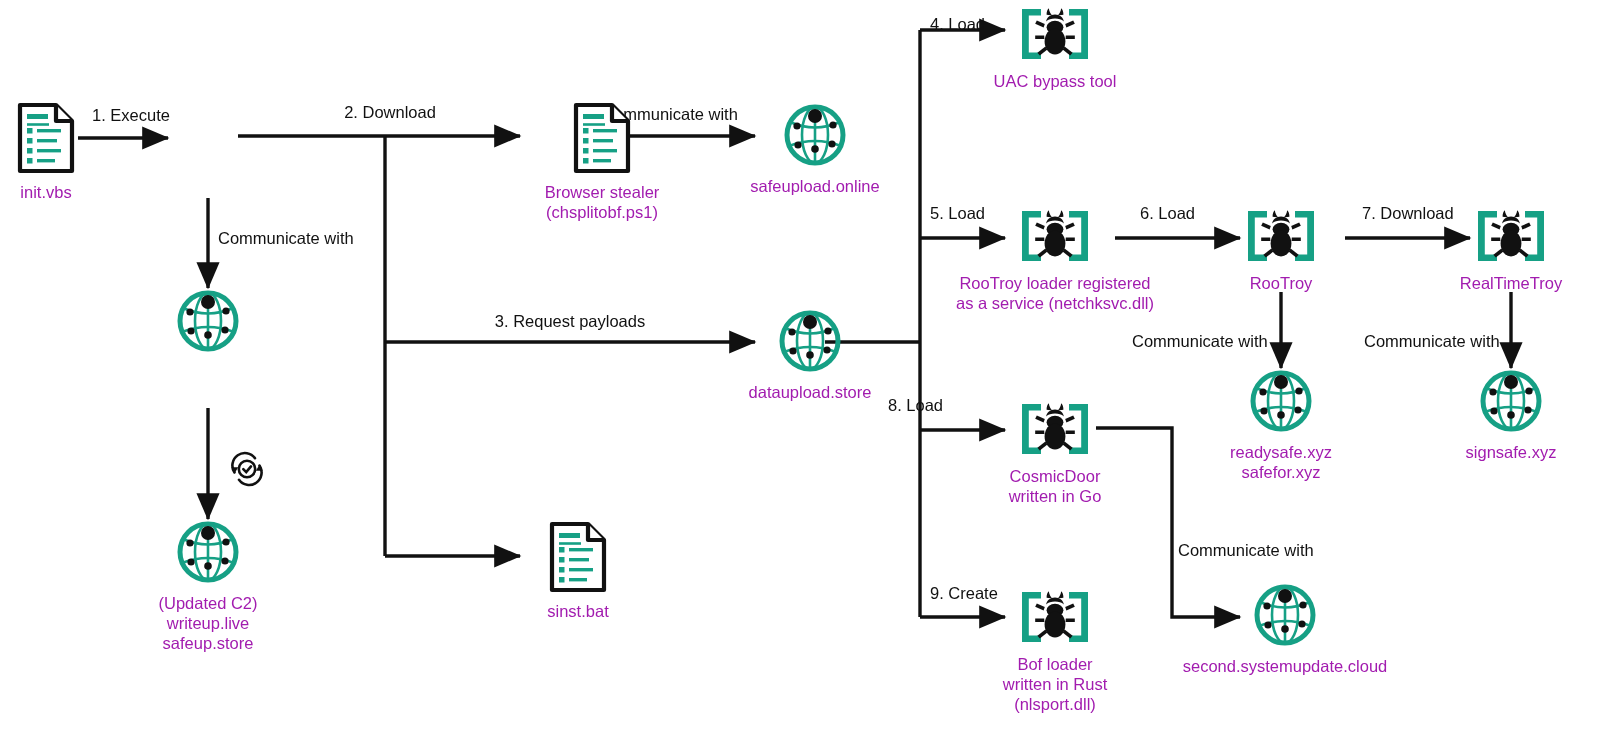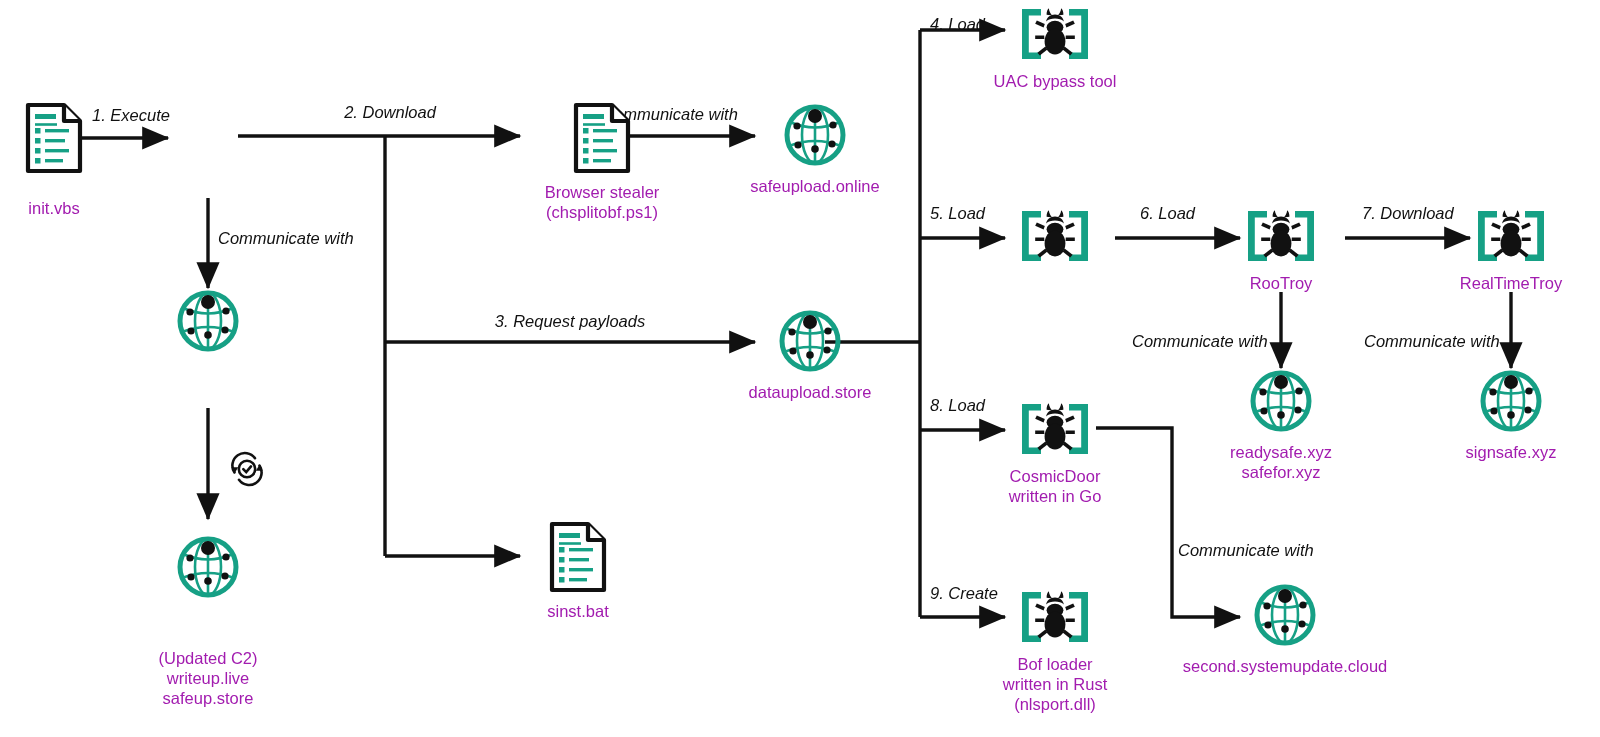--- a/index.html
+++ b/index.html
@@ -12,21 +12,21 @@
   svg.edges{position:absolute;left:0;top:0;width:1600px;height:737px;pointer-events:none;}
 
   .node{position:absolute;display:flex;flex-direction:column;align-items:center;}
   .node .glyph{display:block;}
   .node .caption{
     margin-top:4px;text-align:center;font-size:16.5px;line-height:20px;
     white-space:pre;color:#a21caf;
   }
   .edge-label{
     position:absolute;font-size:16.5px;line-height:19px;color:#111111;
-    white-space:pre;text-align:center;font-style:italic;
+    white-space:pre;text-align:center;
   }
   .refresh-badge{position:absolute;}
 </style>
 </head>
 <body>
 
 <div id="stage">
 
   <svg class="edges" viewBox="0 0 1600 737">
     <defs>
@@ -81,38 +81,38 @@
   <div class="edge-label" style="left:330px;top:103px;width:120px;">2. Download</div>
   <div class="edge-label" style="left:218px;top:229px;width:160px;text-align:left;">Communicate with</div>
   <div class="edge-label" style="left:600px;top:105px;width:140px;">Communicate with</div>
   <div class="edge-label" style="left:455px;top:312px;width:230px;">3. Request payloads</div>
   <div class="edge-label" style="left:930px;top:15px;width:80px;text-align:left;">4. Load</div>
   <div class="edge-label" style="left:930px;top:204px;width:80px;text-align:left;">5. Load</div>
   <div class="edge-label" style="left:1140px;top:204px;width:80px;text-align:left;">6. Load</div>
   <div class="edge-label" style="left:1362px;top:204px;width:120px;text-align:left;">7. Download</div>
   <div class="edge-label" style="left:1132px;top:332px;width:150px;text-align:left;">Communicate with</div>
   <div class="edge-label" style="left:1364px;top:332px;width:150px;text-align:left;">Communicate with</div>
-  <div class="edge-label" style="left:930px;top:396px;width:80px;text-align:left;">8. Load</div>
+  <div class="edge-label" style="left:888px;top:396px;width:80px;text-align:left;">8. Load</div>
   <div class="edge-label" style="left:930px;top:584px;width:90px;text-align:left;">9. Create</div>
   <div class="edge-label" style="left:1178px;top:541px;width:150px;text-align:left;">Communicate with</div>
 
   <div class="refresh-badge" style="left:225px;top:447px;">
     <svg width="44" height="44" viewBox="0 0 44 44">
       <g fill="none" stroke="#111111" stroke-width="2.6" stroke-linecap="round">
         <path d="M9.5,25.5 A12.5,12.5 0 0 1 30,11.2"></path>
         <path d="M34.5,18.5 A12.5,12.5 0 0 1 14,32.8"></path>
         <circle cx="22" cy="22" r="8.2"></circle>
         <path d="M18.3,22.2 L21.2,25.1 L26,19.4"></path>
       </g>
       <path d="M9.5,26.5 L6.2,20.2 L13.2,20.2 z" fill="#111111"></path>
       <path d="M34.6,17.5 L37.9,23.8 L30.9,23.8 z" fill="#111111"></path>
     </svg>
   </div>
 
-  <div class="node" style="left:16px;top:102px;width:76px;gap:16px;">
+  <div class="node" style="left:8px;top:102px;width:76px;">
     <span class="glyph">
       <svg width="60" height="72" viewBox="0 0 60 72">
         <path d="M4,3 H40 L56,19 V69 H4 Z" fill="#ffffff" stroke="#111111" stroke-width="4.2" stroke-linejoin="round"></path>
         <path d="M40,3 V19 H56" fill="#ffffff" stroke="#111111" stroke-width="4.2" stroke-linejoin="round"></path>
         <rect x="11" y="12" width="21" height="5" fill="#16a085"></rect>
         <g fill="#16a085">
           <rect x="11" y="26" width="5.5" height="5.5"></rect>
             <rect x="21" y="27" width="24" height="3.4"></rect>
           <rect x="11" y="36" width="5.5" height="5.5"></rect>
             <rect x="21" y="37" width="20" height="3.4"></rect>
@@ -193,21 +193,21 @@
           <circle cx="51" cy="23" r="3.6"></circle>
           <circle cx="15" cy="24" r="3.6"></circle>
           <circle cx="50" cy="42" r="3.6"></circle>
           <circle cx="16" cy="43" r="3.6"></circle>
           <circle cx="33" cy="47" r="3.8"></circle>
         </g>
       </svg>
     </span>
   </div>
 
-  <div class="node" style="left:93px;top:534px;width:230px;gap:40px;">
+  <div class="node" style="left:93px;top:519px;width:230px;">
     <span class="glyph">
       <svg width="66" height="66" viewBox="0 0 66 66">
         <circle cx="33" cy="33" r="28" fill="none" stroke="#16a085" stroke-width="5"></circle>
         <g fill="none" stroke="#16a085" stroke-width="2.6">
           <ellipse cx="33" cy="33" rx="13" ry="28"></ellipse>
           <path d="M8,20 Q33,31 58,20"></path>
           <path d="M7,44 Q33,34 59,44"></path>
           <line x1="33" y1="5" x2="33" y2="61"></line>
         </g>
         <g fill="#111111">
@@ -312,20 +312,22 @@
           <ellipse cx="45" cy="36.5" rx="10.4" ry="13"></ellipse>
           <path d="M34.8,19 L26.8,15.6 L25.2,18.8 L33.6,22.6 Z"></path>
           <path d="M55.2,19 L63.2,15.6 L64.8,18.8 L56.4,22.6 Z"></path>
           <path d="M34.2,30.5 L25.2,30.5 L25.2,34 L34.4,34 Z"></path>
           <path d="M55.8,30.5 L64.8,30.5 L64.8,34 L55.6,34 Z"></path>
           <path d="M35.4,41.5 L27.4,47.8 L29.8,50.6 L37.4,44.6 Z"></path>
           <path d="M54.6,41.5 L62.6,47.8 L60.2,50.6 L52.6,44.6 Z"></path>
         </g>
       </svg>
     </span>
+    <span class="caption">RooTroy loader registered
+as a service (netchksvc.dll)</span>
   </div>
 
   <div class="node" style="left:1201px;top:207px;width:160px;">
     <span class="glyph">
       <svg width="90" height="58" viewBox="0 0 90 58">
         <g fill="#16a085">
           <path d="M12,4 H31 V10.5 H18.8 V47.5 H31 V54 H12 Z"></path>
           <path d="M78,4 H59 V10.5 H71.2 V47.5 H59 V54 H78 Z"></path>
         </g>
         <g fill="#111111">

